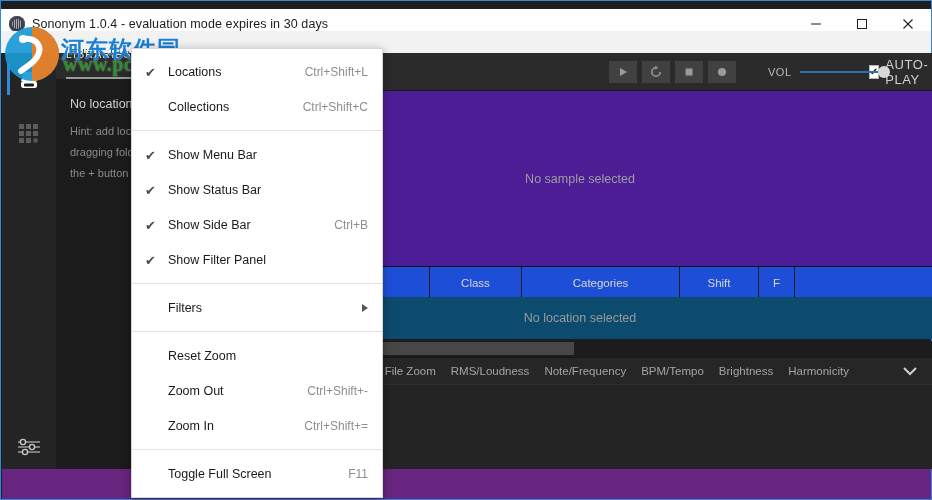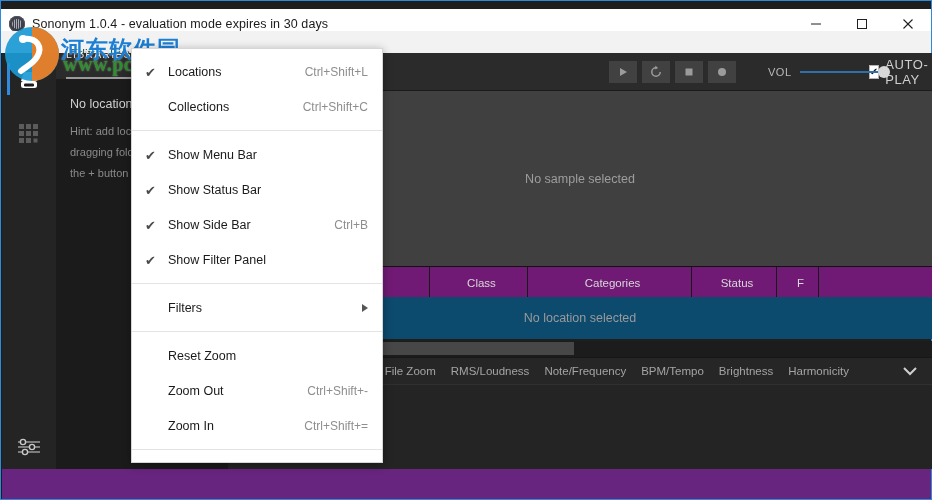--- a/index.html
+++ b/index.html
@@ -139,30 +139,29 @@
     display:flex;align-items:center;justify-content:center;
     color:#111;font-size:10px;line-height:1;
   }
   .autoplay-label{
     font-size:13px;color:#cfcfcf;letter-spacing:.6px;margin-left:6px;
   }
 
   
   .preview{
     position:absolute;left:227px;top:90px;width:704px;height:175px;
-    background:#404040;display:flex;align-items:center;justify-content:center;
+    background:#4c1d95;display:flex;align-items:center;justify-content:center;
   }
   .preview-text{font-size:12.5px;color:#9d9d9d;}
 
   
   .table-head{
     position:absolute;left:227px;top:265px;width:704px;height:31px;
-    background:#701a75;display:flex;box-sizing:border-box;
+    background:#1d4ed8;display:flex;box-sizing:border-box;
     border-top:1px solid #121212;
-    gap:6px;
   }
   .th{
     position:relative;display:flex;align-items:center;justify-content:center;
     font-size:11.5px;color:#d7d7d7;height:31px;box-sizing:border-box;
     border-right:1px solid #1a1a1a;
   }
   .th.first{justify-content:flex-start;padding-left:4px;}
   .sort-caret{
     position:absolute;left:50px;top:4px;width:0;height:0;
     border-left:5px solid transparent;border-right:5px solid transparent;
@@ -361,21 +360,21 @@
       <div class="sort-caret"></div>
       <span>Filename</span>
     </div>
     <div class="th" style="width:92px;">
         <span>Class</span>
       </div>
     <div class="th" style="width:158px;">
         <span>Categories</span>
       </div>
     <div class="th" style="width:79px;">
-        <span>Status</span>
+        <span>Shift</span>
       </div>
     <div class="th" style="width:36px;">
         <span>F</span>
       </div>
   </div>
 
   <div class="table-body">
     <div class="table-empty">No location selected</div>
   </div>
   <div class="hscroll">
@@ -454,20 +453,24 @@
       <span>Zoom Out</span>
       <span class="dd-accel">Ctrl+Shift+-</span>
     </div>
     <div class="dd-item">
       <span>Zoom In</span>
       <span class="dd-accel">Ctrl+Shift+=</span>
     </div>
 
     <div class="dd-sep"></div>
 
+    <div class="dd-item">
+      <span>Toggle Full Screen</span>
+      <span class="dd-accel">F11</span>
+    </div>
   </div>
 
   <svg class="wm-logo" viewBox="0 0 58 58">
     <circle cx="29" cy="29" r="27" fill="#1b9ad6" opacity="0.92"></circle>
     <path d="M29 2 a27 27 0 0 1 0 54 z" fill="#f07d1e" opacity="0.92"></path>
     <path d="M20 14 C34 12, 40 22, 34 32 C30 39, 22 42, 18 46" fill="none" stroke="#ffffff" stroke-width="6" stroke-linecap="round"></path>
     <circle cx="20" cy="14" r="4" fill="#ffffff"></circle>
   </svg>
   <div class="wm-cn">河东软件园</div>
   <div class="wm-url">www.pc0359.cn</div>

